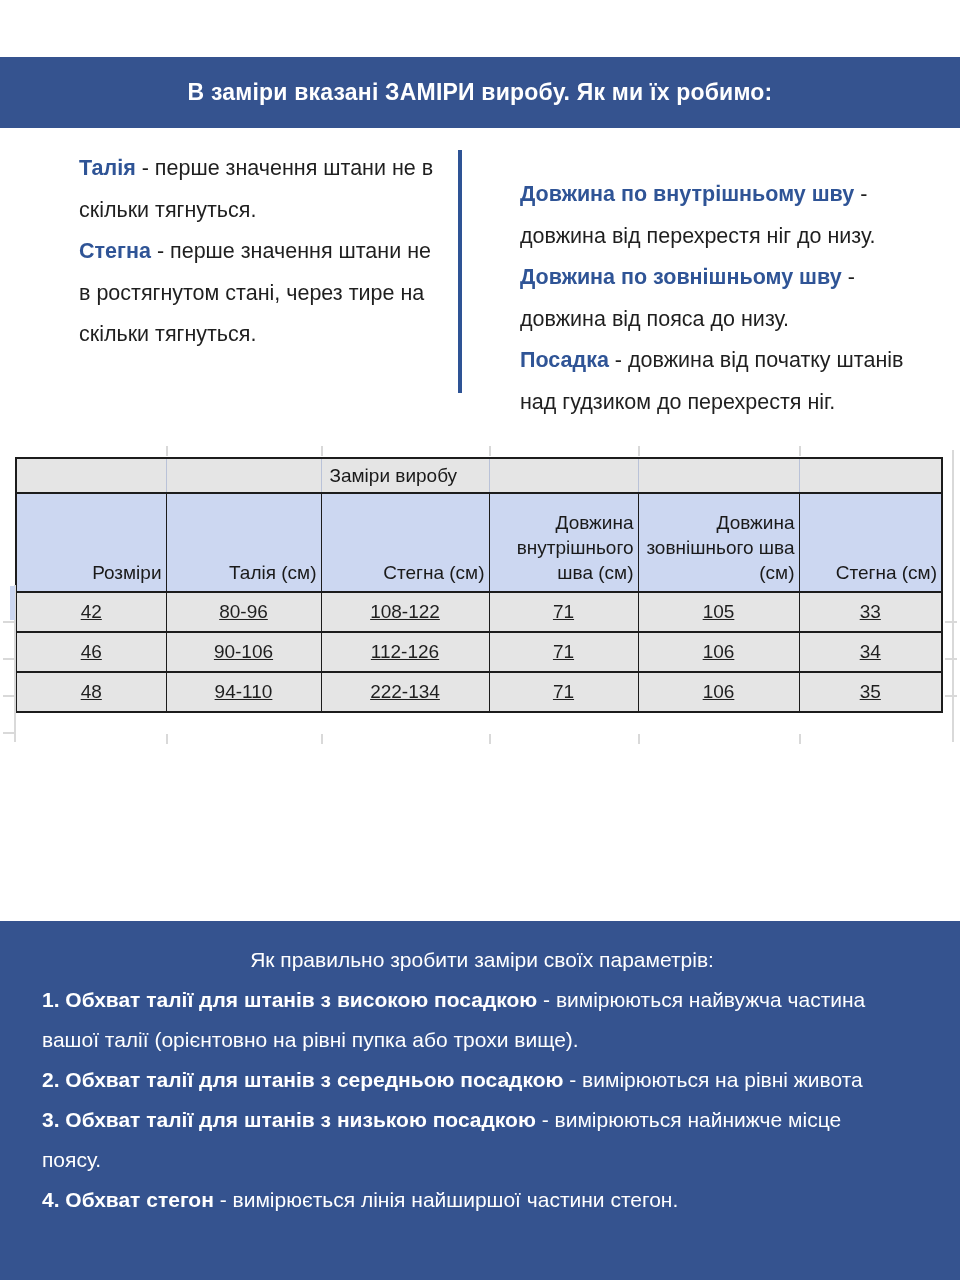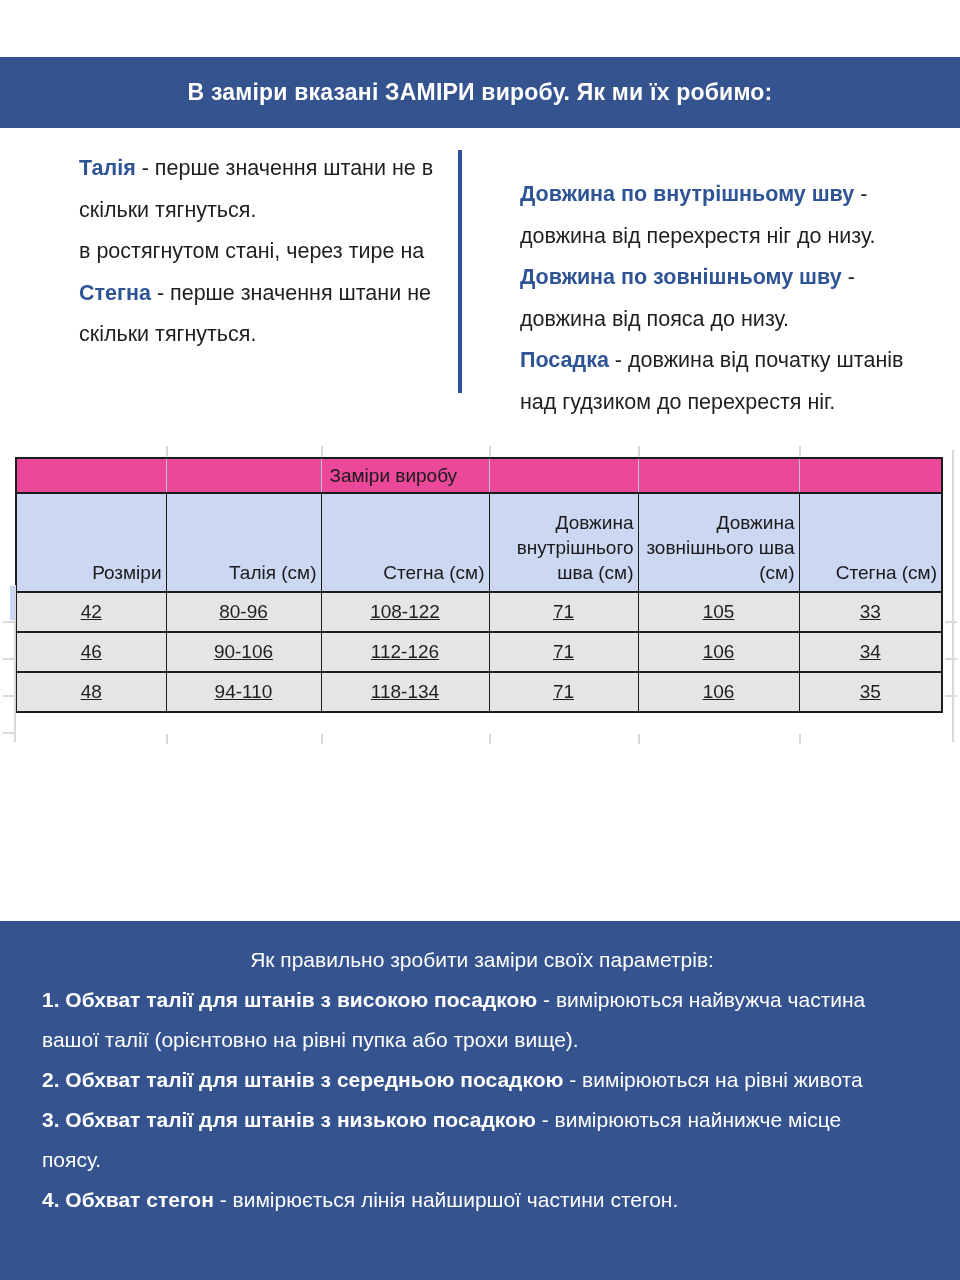--- a/index.html
+++ b/index.html
@@ -36,21 +36,21 @@
   .term { color: #2f5496; font-weight: bold; }
   
   table.size-table {
     position: absolute; left: 15px; top: 457px;
     border-collapse: collapse;
     table-layout: fixed;
     font-size: 19px;
   }
   table.size-table td { overflow: hidden; }
   .size-table .group-row td {
-    background: #ec4899;
+    background: #e5e5e5;
     height: 33px;
     border-right: 1.5px solid #b9c2d8;
     border-bottom: 2px solid #1c1c1c;
     text-align: left; vertical-align: middle;
     padding: 0 0 0 8px;
     color: #1a1a1a;
   }
   .size-table .group-row td:last-child { border-right: none; }
   .size-table .head-row td {
     background: #ccd7f1;
@@ -94,22 +94,22 @@
 </head>
 <body>
 
 <div class="top-band">
   <div class="title">В заміри вказані ЗАМІРИ виробу. Як ми їх робимо:</div>
 </div>
 
 <div class="defs-left">
   <div><span class="term">Талія</span><span> - перше значення штани не в</span></div>
   <div><span>скільки тягнуться.</span></div>
+  <div><span class="term">Стегна</span><span> - перше значення штани не</span></div>
   <div><span>в ростягнутом стані, через тире на</span></div>
-  <div><span class="term">Стегна</span><span> - перше значення штани не</span></div>
   <div><span>скільки тягнуться.</span></div>
 </div>
 
 <div class="defs-divider"></div>
 
 <div class="defs-right">
   <div><span class="term">Довжина по внутрішньому шву</span><span> -</span></div>
   <div><span>довжина від перехрестя ніг до низу.</span></div>
   <div><span class="term">Довжина по зовнішньому шву</span><span> -</span></div>
   <div><span>довжина від пояса до низу.</span></div>
@@ -155,21 +155,21 @@
     <td>46</td>
     <td>90-106</td>
     <td>112-126</td>
     <td>71</td>
     <td>106</td>
     <td>34</td>
   </tr>
   <tr class="data-row">
     <td>48</td>
     <td>94-110</td>
-    <td>118-134</td>
+    <td>222-134</td>
     <td>71</td>
     <td>106</td>
     <td>35</td>
   </tr>
 </tbody>
   </table>
 
 <div>
   <div class="artifact" style="left:166px;top:446px;width:2px;height:10px"></div>
   <div class="artifact" style="left:321px;top:446px;width:2px;height:10px"></div>

